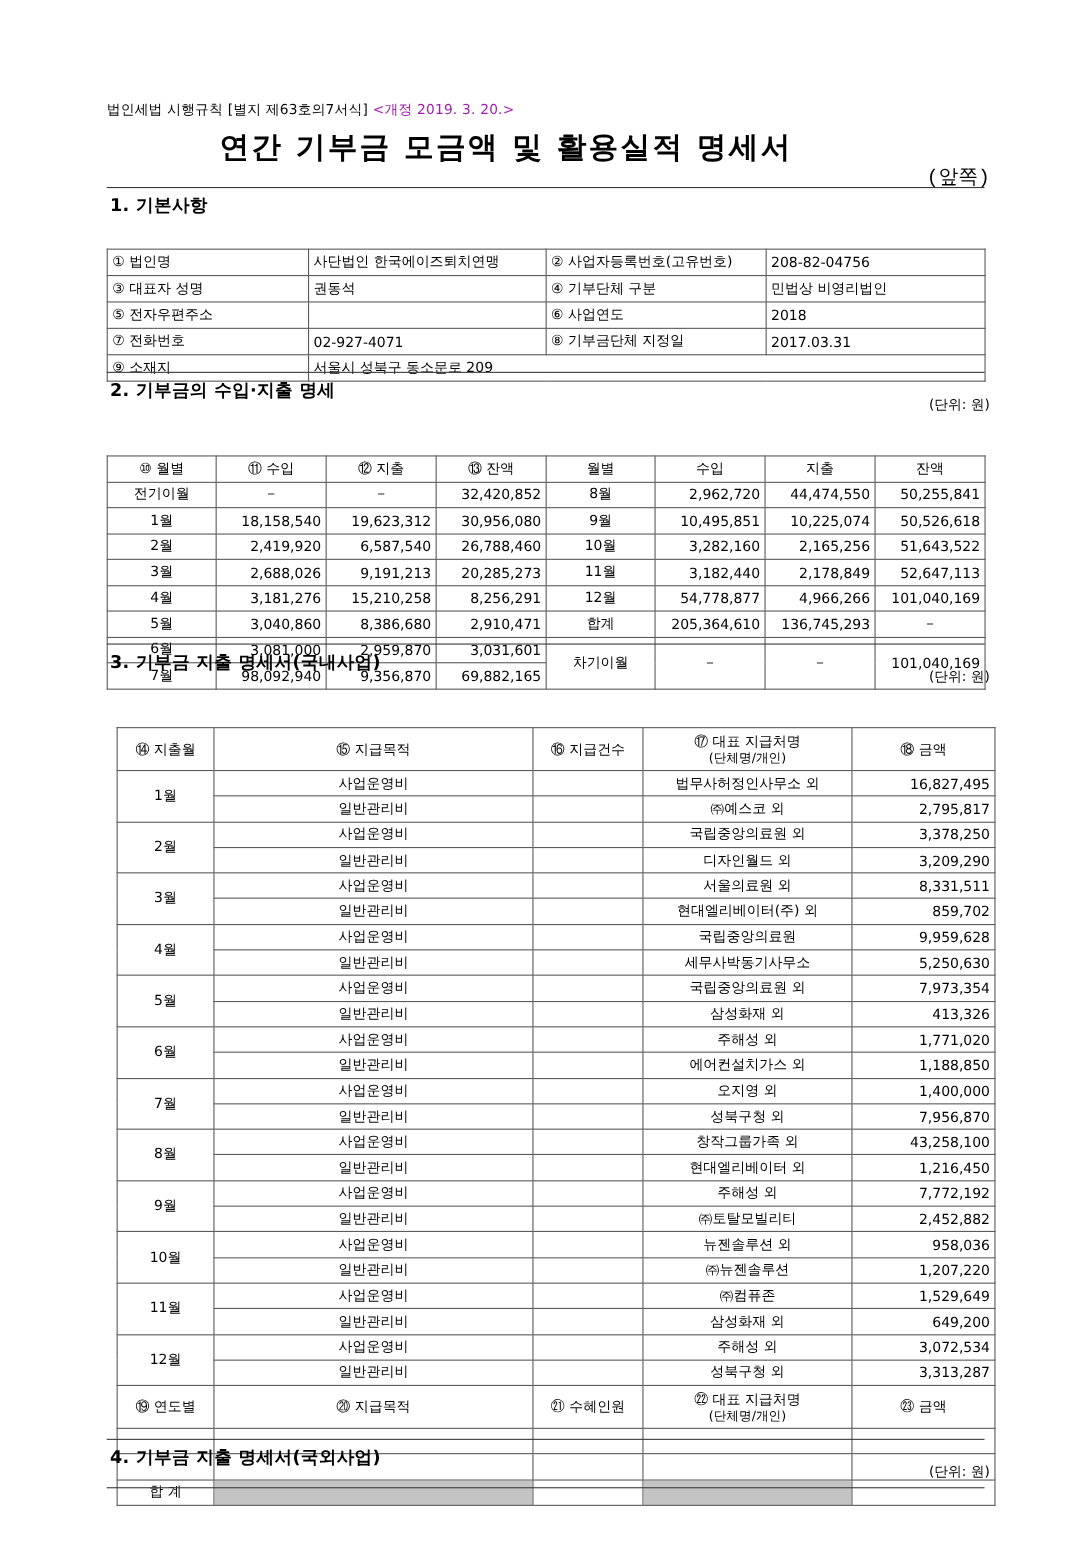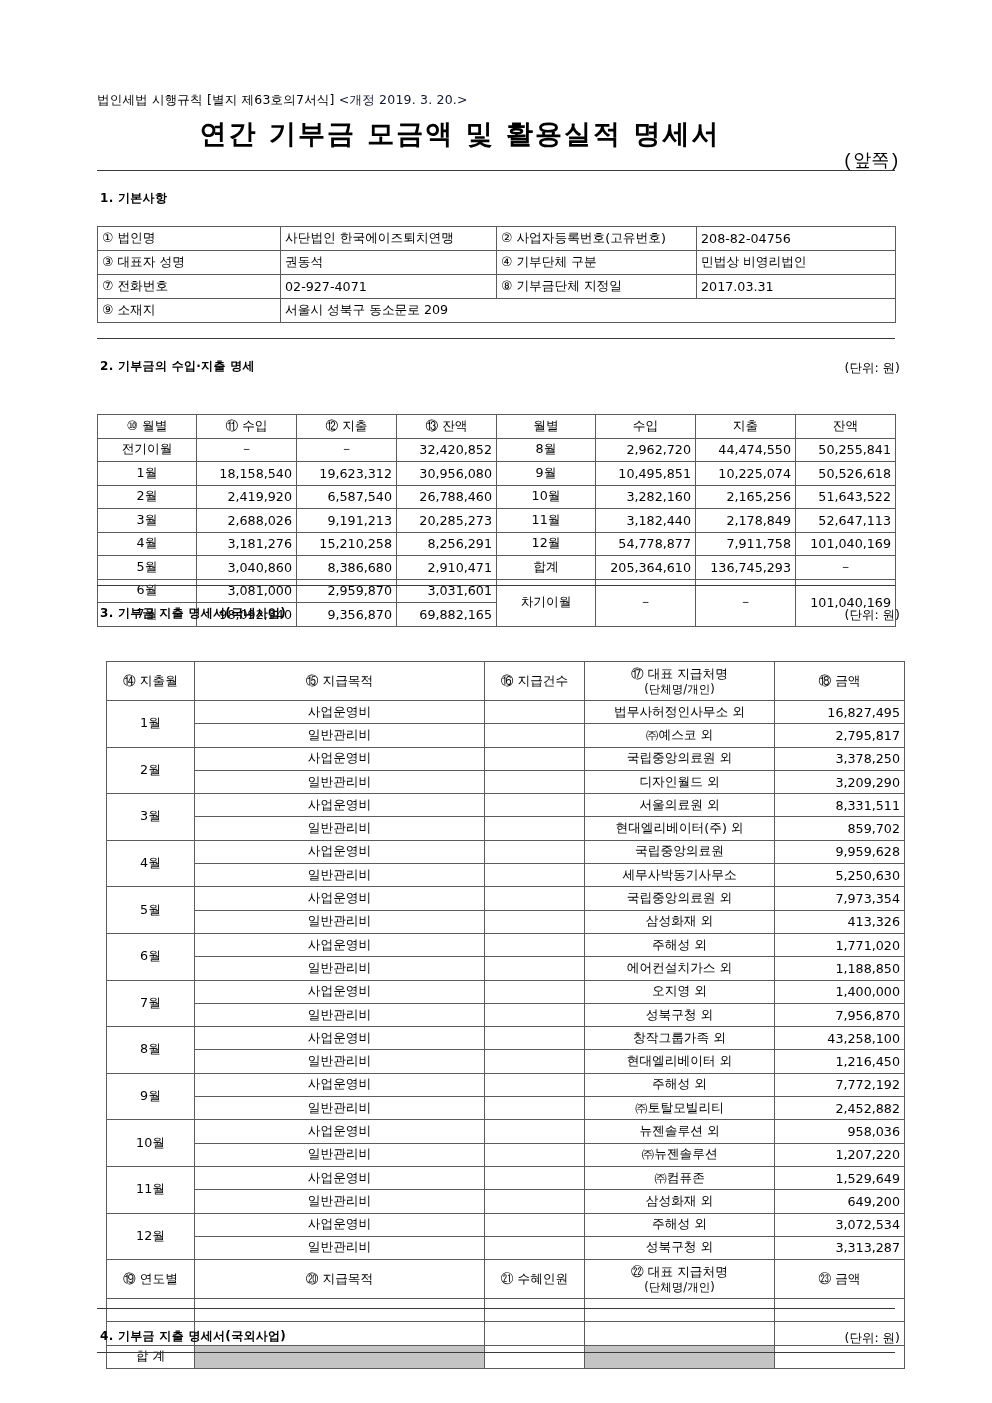--- a/index.html
+++ b/index.html
@@ -24,21 +24,21 @@
 
   
   .formcode {
     position: absolute;
     left: 97px;
     top: 92px;
     font-size: 12.5px;
     letter-spacing: 0.2px;
     white-space: nowrap;
   }
-  .formcode .rev { color: #0f172a; }
+  .formcode .rev { color: #a21caf; }
 
   .doc-title {
     position: absolute;
     left: 0;
     top: 116px;
     width: 920px;
     text-align: center;
     font-size: 27px;
     font-weight: bold;
     letter-spacing: 2px;
@@ -51,23 +51,23 @@
     font-family: Liberation Mono, monospace;
   }
 
   
   .sec-head {
     position: absolute;
     left: 97px;
     width: 798px;
     border-top: 1.6px solid #3a3a3a;
     box-sizing: border-box;
-    font-size: 12px;
+    font-size: 16px;
     font-weight: bold;
-    padding-top: 19px;
+    padding-top: 6px;
     padding-left: 3px;
     letter-spacing: 0.3px;
   }
   .unit-tag {
     position: absolute;
     right: 92px;
     font-size: 12.5px;
   }
 
   
@@ -147,20 +147,26 @@
         <td class="l lbl">② 사업자등록번호(고유번호)</td>
         <td class="l">208-82-04756</td>
       </tr>
       <tr>
         <td class="l lbl">③ 대표자 성명</td>
         <td class="l">권동석</td>
         <td class="l lbl">④ 기부단체 구분</td>
         <td class="l">민법상 비영리법인</td>
       </tr>
       <tr>
+        <td class="l lbl">⑤ 전자우편주소</td>
+        <td class="l"></td>
+        <td class="l lbl">⑥ 사업연도</td>
+        <td class="l">2018</td>
+      </tr>
+      <tr>
         <td class="l lbl">⑦ 전화번호</td>
         <td class="l">02-927-4071</td>
         <td class="l lbl">⑧ 기부금단체 지정일</td>
         <td class="l">2017.03.31</td>
       </tr>
       <tr>
         <td class="l lbl">⑨ 소재지</td>
         <td class="l" colspan="3">서울시 성북구 동소문로 209</td>
       </tr>
     </tbody>
@@ -232,21 +238,21 @@
         <td class="r num">2,178,849</td>
         <td class="r num">52,647,113</td>
       </tr>
       <tr>
         <td class="c">4월</td>
         <td class="r num">3,181,276</td>
         <td class="r num">15,210,258</td>
         <td class="r num">8,256,291</td>
         <td class="c">12월</td>
         <td class="r num">54,778,877</td>
-        <td class="r num">7,911,758</td>
+        <td class="r num">4,966,266</td>
         <td class="r num">101,040,169</td>
       </tr>
       <tr>
         <td class="c">5월</td>
         <td class="r num">3,040,860</td>
         <td class="r num">8,386,680</td>
         <td class="r num">2,910,471</td>
         <td class="c">합계</td>
         <td class="r num">205,364,610</td>
         <td class="r num">136,745,293</td>

